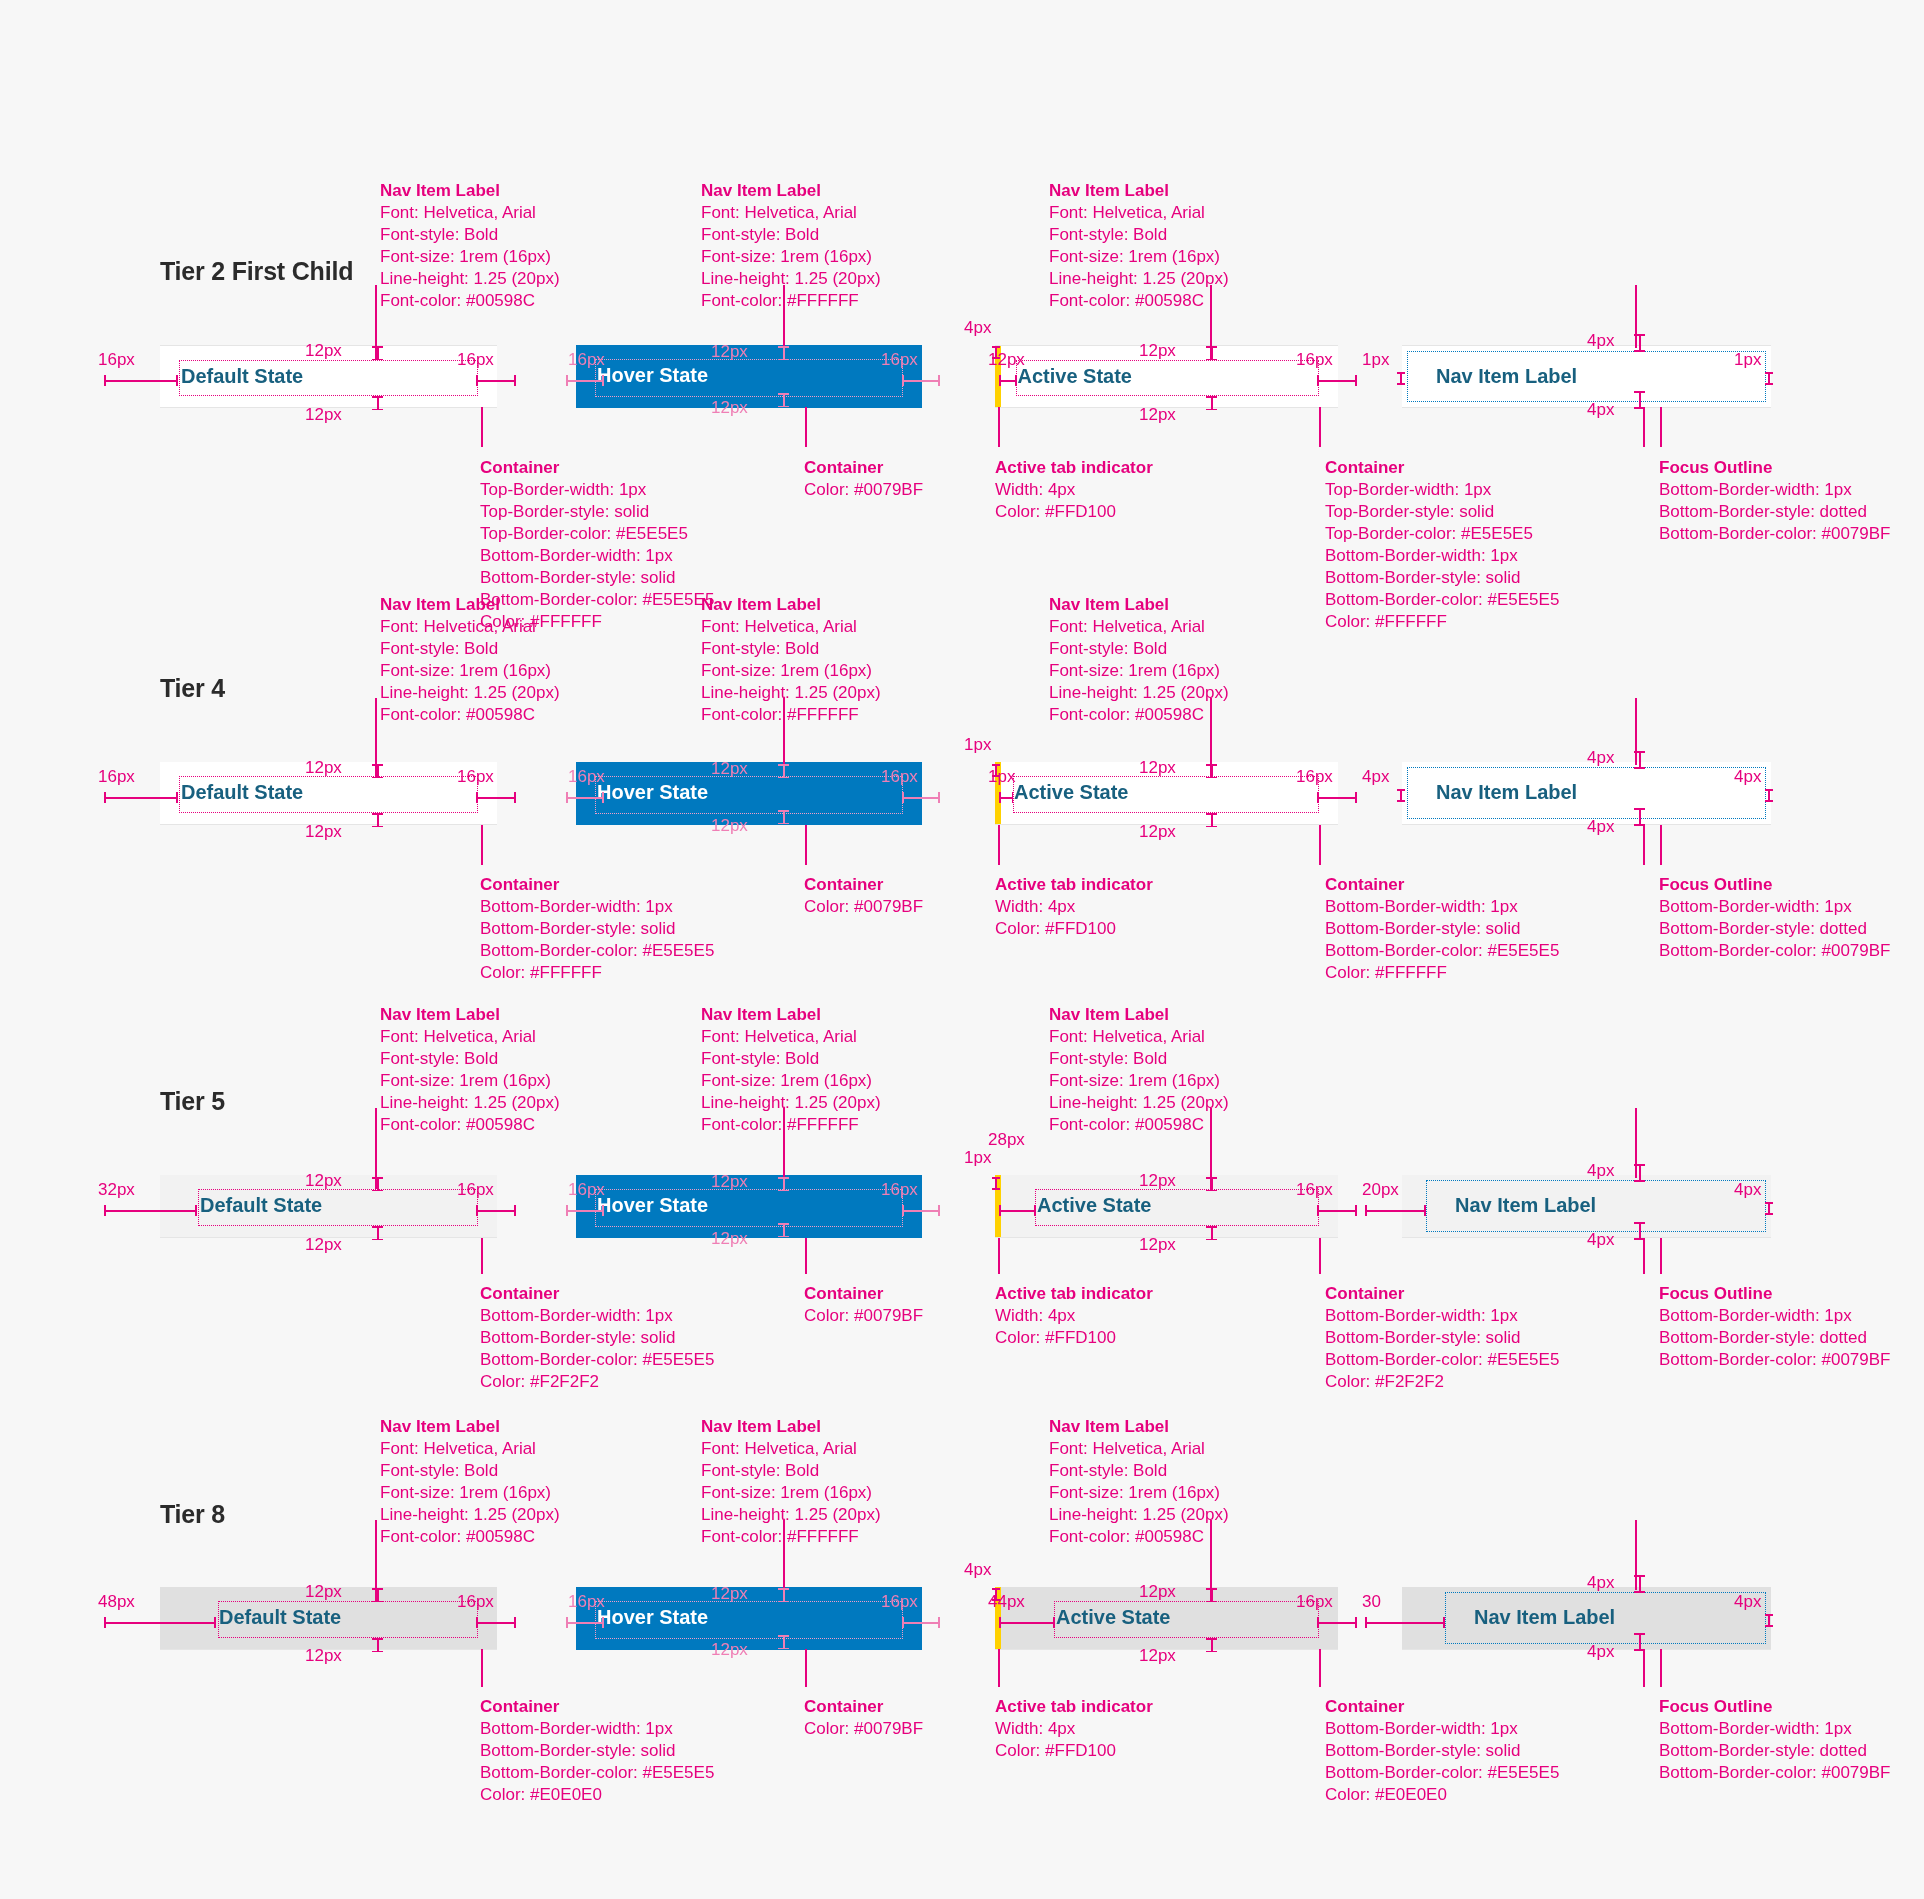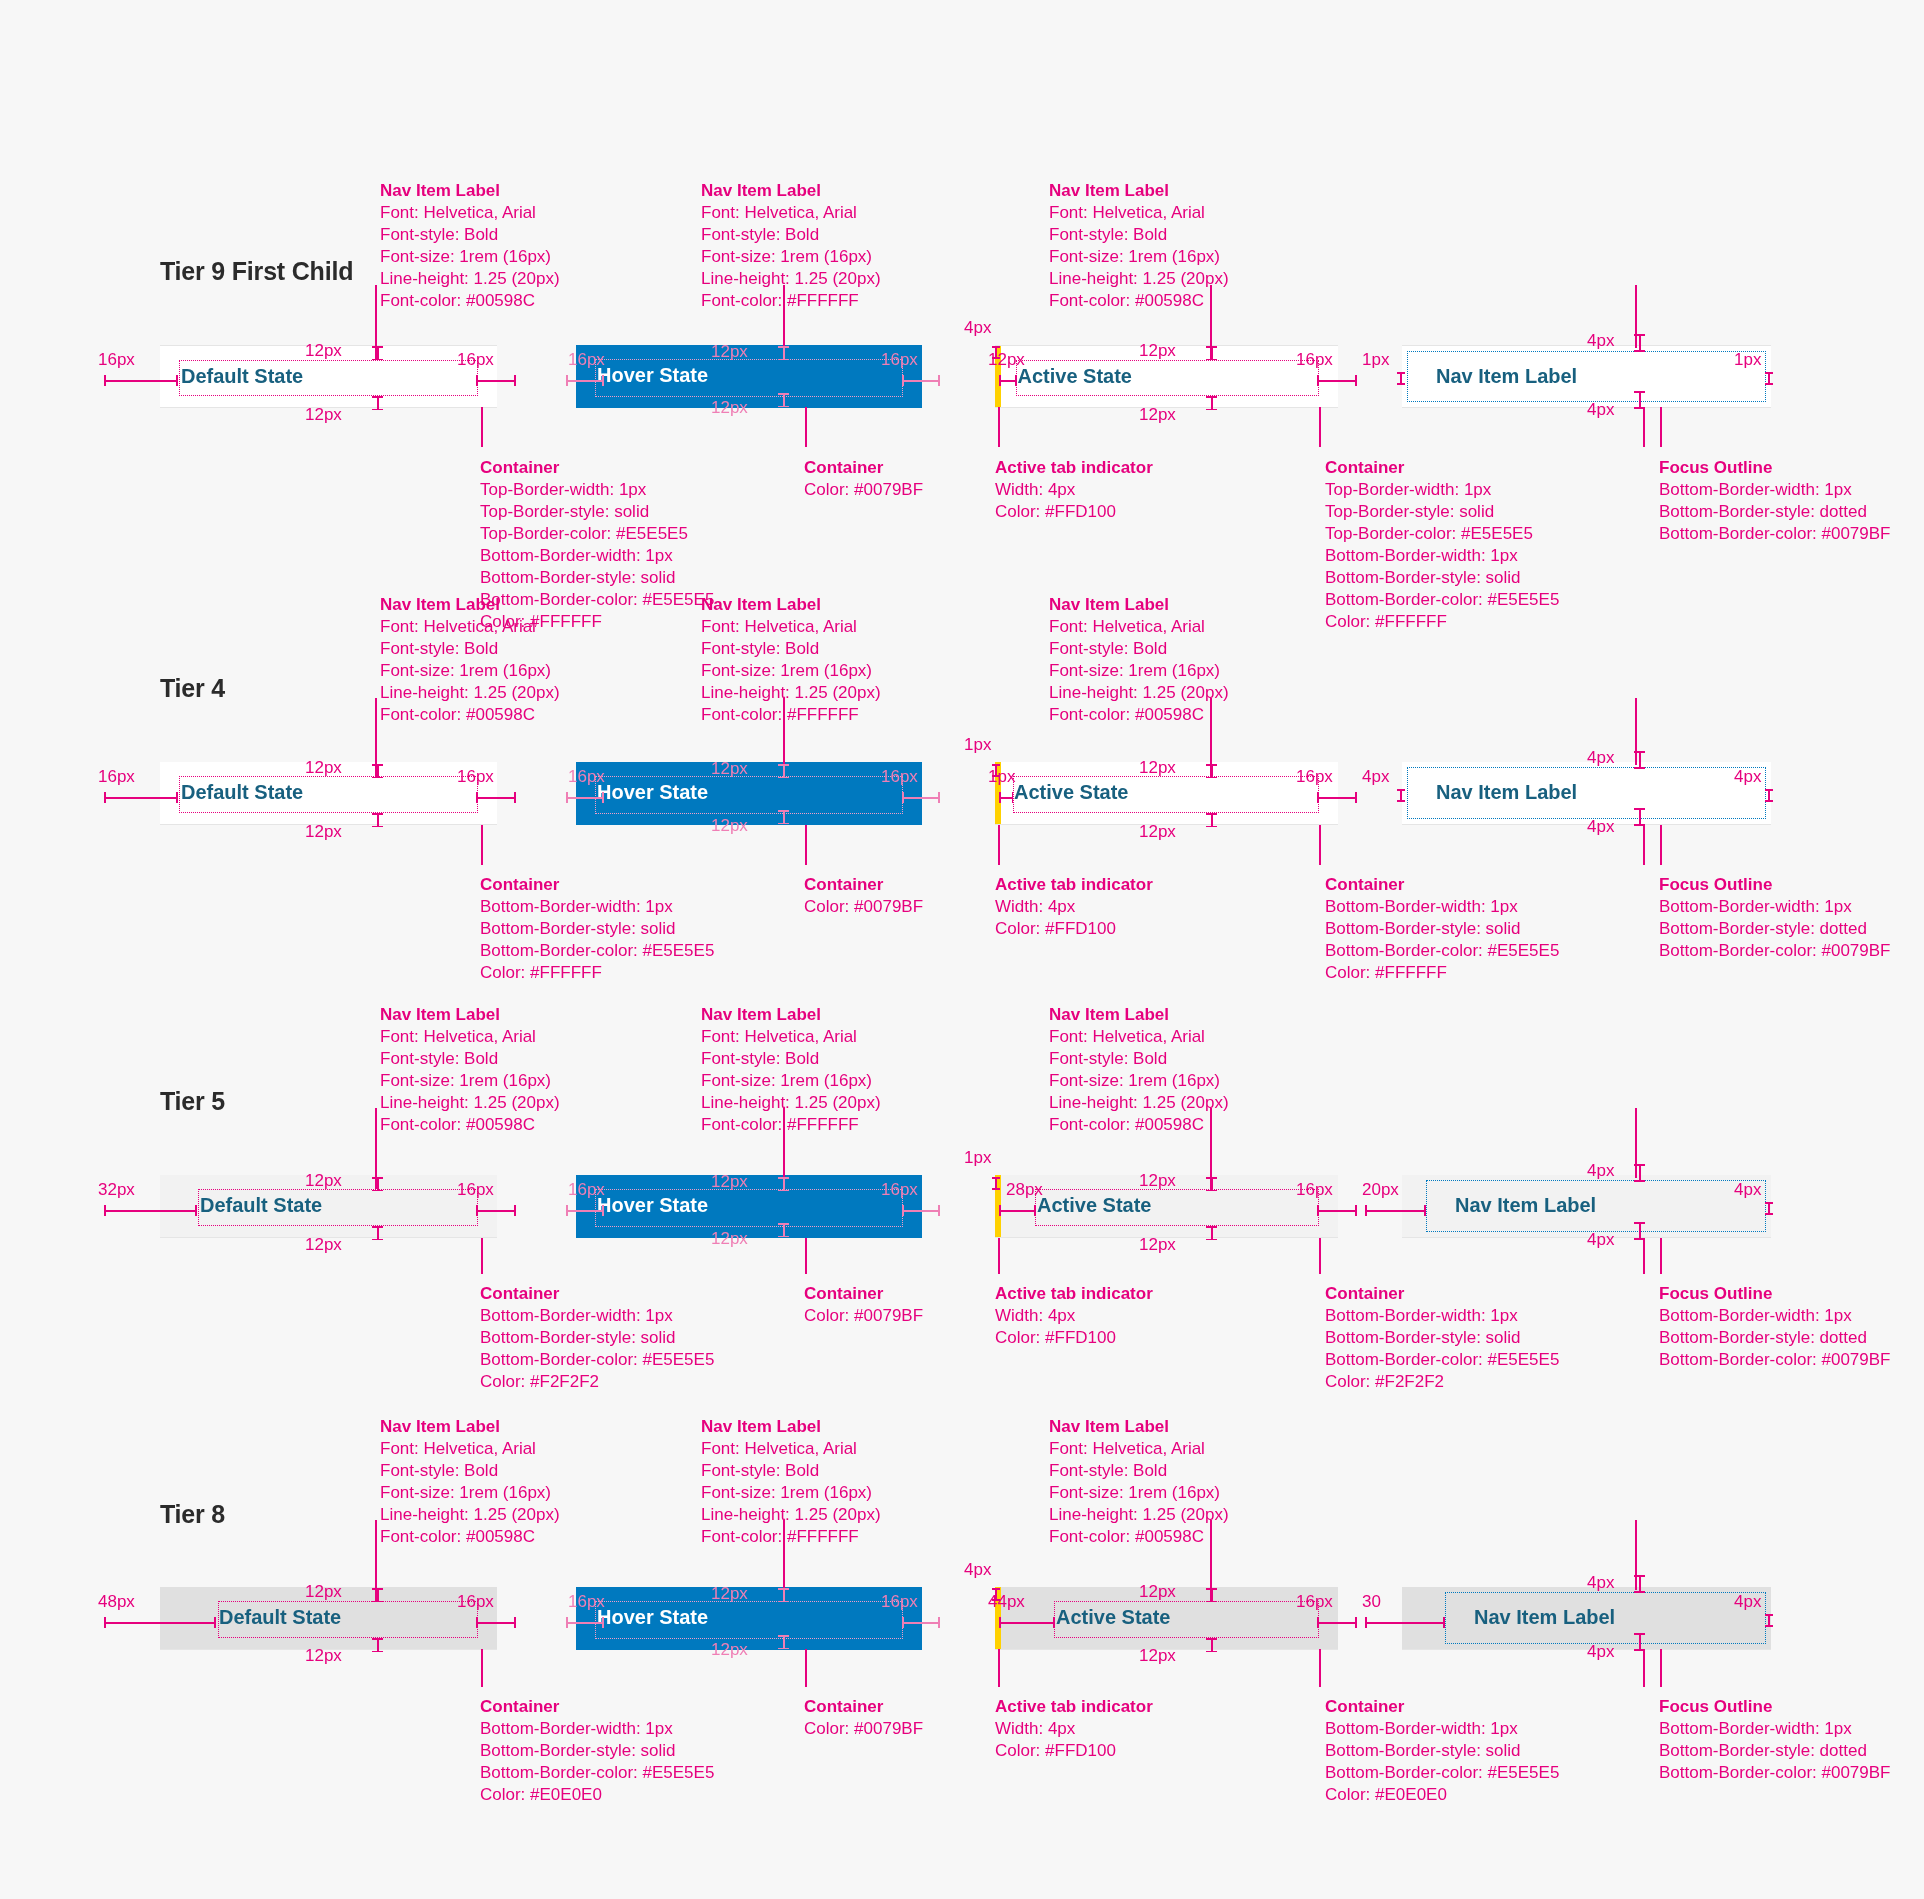--- a/index.html
+++ b/index.html
@@ -99,21 +99,21 @@
   .tick::before,.tick::after{
     content:"";position:absolute;left:-3.2px;width:8px;height:1.6px;background:#E6007E;
   }
   .tick::before{top:0;}
   .tick::after{bottom:0;}
 </style>
 </head>
 <body>
 
 <div class="stage" id="stage">
-    <div class="tier-title abs" style="left: 160px; top: 257px;">Tier 9 First Child</div>
+    <div class="tier-title abs" style="left: 160px; top: 257px;">Tier 2 First Child</div>
     <div class="sample c-white bt bb" style="left: 160px; top: 345px; width: 337px; height: 63px;">
       <div class="inner-box" style="inset: 14.4px 19px 11.2px;"></div>
       <span class="nav-label lbl-blue" style="position: absolute; left: 21px; top: 17.6px;">Default State</span>
     </div>
     <div class="meas" style="left: 98px; top: 351px;">16px</div>
     <div class="dim-h" style="left: 104px; top: 380px; width: 74px;"></div>
     <div class="meas" style="left: 457px; top: 351px;">16px</div>
     <div class="dim-h" style="left: 476px; top: 380px; width: 40px;"></div>
     <div class="meas" style="left: 305px; top: 342px;">12px</div>
     <div class="dim-v" style="left: 377px; top: 346px; height: 14.4px;"></div>
@@ -385,21 +385,21 @@
       <span class="spec-line">Line-height: 1.25 (20px)</span>
       <span class="spec-line">Font-color: #FFFFFF</span>
     </div>
     <div class="sample c-f2 bb" style="left: 995px; top: 1175px; width: 343px; height: 63px;">
       <div class="active-bar"></div>
       <div class="inner-box" style="inset: 14.4px 19px 11.2px 40px;"></div>
       <span class="nav-label lbl-blue" style="position: absolute; left: 42px; top: 17.6px;">Active State</span>
     </div>
     <div class="meas" style="left: 964px; top: 1149px;">1px</div>
     <div class="tick" style="left: 995px; top: 1177px;"></div>
-    <div class="meas" style="left: 988px; top: 1181px; margin-left: 18px;">28px</div>
+    <div class="meas" style="left: 988px; top: 1131px;">28px</div>
     <div class="dim-h" style="left: 999px; top: 1210px; width: 37px;"></div>
     <div class="meas" style="left: 1296px; top: 1181px;">16px</div>
     <div class="dim-h" style="left: 1317px; top: 1210px; width: 40px;"></div>
     <div class="meas" style="left: 1139px; top: 1172px;">12px</div>
     <div class="dim-v" style="left: 1211px; top: 1177px; height: 14.4px;"></div>
     <div class="meas" style="left: 1139px; top: 1236px;">12px</div>
     <div class="dim-v" style="left: 1211px; top: 1226px; height: 14.4px;"></div>
     <div class="vline" style="left: 1210px; top: 1108px; height: 81px;"></div>
     <div class="vline" style="left: 998px; top: 1238px; height: 36px;"></div>
     <div class="vline" style="left: 1319px; top: 1238px; height: 36px;"></div>

